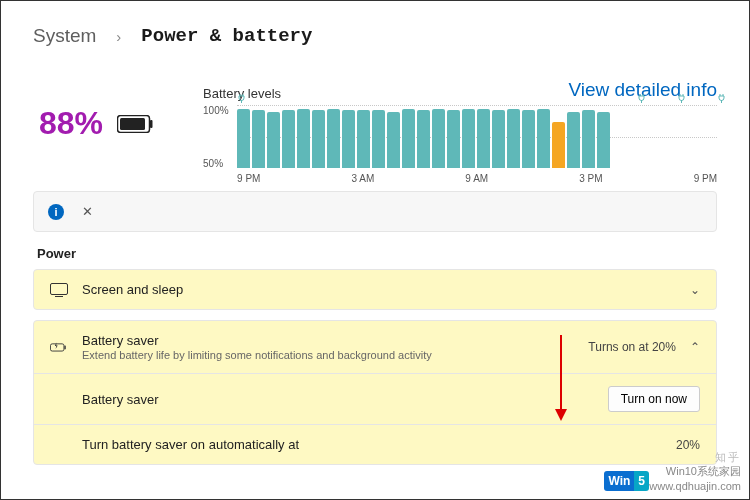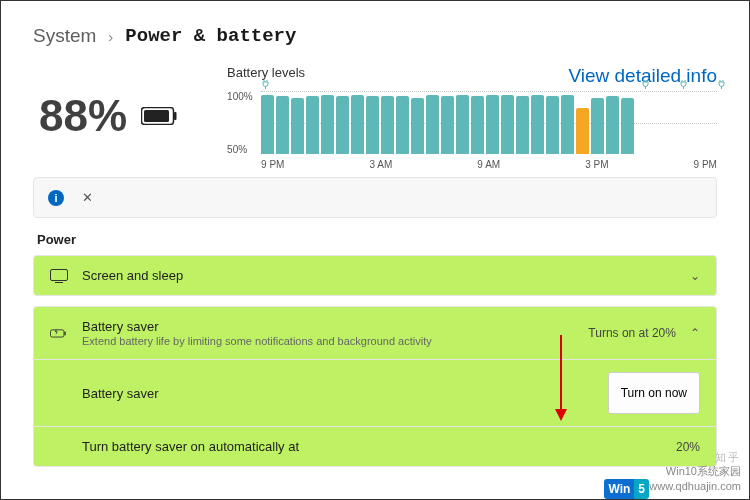--- a/index.html
+++ b/index.html
@@ -1,59 +1,59 @@
 <!DOCTYPE html>
 <html><head>
 <meta charset="utf-8">
 <style>
 * { box-sizing: border-box; margin: 0; padding: 0; font-family: "Segoe UI", -apple-system, sans-serif; }
 body { background: #fff; width: 750px; height: 500px; overflow: hidden; position: relative; border: 1px solid #333; }
 .content { padding: 24px 32px 0 32px; }
-.breadcrumb { font-size: 19px; color: #666; display: flex; align-items: center; gap: 12px; margin-bottom: 18px; }
+.breadcrumb { font-size: 19px; color: #666; display: flex; align-items: center; gap: 20px; margin-bottom: 32px; }
 .bc-sys { color: #5e5e5e; }
 .bc-sep { color: #888; font-size: 15px; }
 .bc-cur { color: #1a1a1a; font-weight: 600; font-family: Liberation Mono, monospace; }
 .top-area { display: flex; align-items: flex-start; gap: 50px; margin-bottom: 14px; }
 .pct-block { display: flex; align-items: center; gap: 14px; padding-left: 6px; padding-top: 26px; }
-.pct { font-size: 44px; font-weight: 600; color: #404040; }
+.pct { font-size: 32px; font-weight: 600; color: #a21caf; }
 .bat-icon svg { display: block; }
 .chart-wrap { flex: 1; }
-.chart-hdr { display: flex; justify-content: space-between; align-items: flex-start; margin-bottom: 4px; }
+.chart-hdr { display: flex; justify-content: space-between; align-items: flex-end; margin-bottom: 4px; }
 .chart-title { font-size: 13px; color: #333; }
 .chart-link { font-size: 19px; color: #0067c0; cursor: pointer; }
 .chart { position: relative; height: 72px; }
 .y-labels { position: absolute; left: 0; top: 0; height: 64px; font-size: 10px; color: #555; display: flex; flex-direction: column; justify-content: space-between; }
 .bars-area { margin-left: 34px; height: 64px; display: flex; align-items: flex-end; gap: 2px; border-bottom: 1px solid transparent; position: relative; }
 .bars-area::before { content: ""; position: absolute; left: 0; right: 0; top: 50%; border-top: 1px dotted #c8c8c8; }
 .bars-area::after { content: ""; position: absolute; left: 0; right: 0; top: 0; border-top: 1px dotted #c8c8c8; }
 .bar { width: 13px; background: #5fb8b8; border-radius: 2px 2px 0 0; position: relative; }
 .bar.orange { background: #f5a623; }
 .x-labels { margin-left: 34px; display: flex; justify-content: space-between; font-size: 10px; color: #555; padding-top: 4px; }
 .tick-row { position: absolute; top: -11px; left: 34px; right: 0; display: flex; justify-content: space-between; }
 .pwr-tick svg { display: block; }
-.card { border: 1px solid #e5e5e5; border-radius: 4px; background: #bef264; margin-bottom: 10px; }
+.card { border: 1px solid #e5e5e5; border-radius: 4px; background: #fef9c3; margin-bottom: 10px; }
 .info-card { background: #f7f7f7; padding: 10px 14px; display: flex; align-items: flex-start; gap: 12px; }
 .info-ico { width: 16px; height: 16px; border-radius: 50%; background: #0067c0; color: #fff; font-size: 11px; font-weight: 700; display: flex; align-items: center; justify-content: center; flex-shrink: 0; margin-top: 2px; }
 .info-txt { flex: 1; font-size: 12px; color: #333; line-height: 1.6; }
 .info-link { display: block; color: #0067c0; cursor: pointer; margin-top: 6px; }
 .info-close { color: #555; cursor: pointer; padding: 2px 6px; font-size: 13px; align-self: center; }
 .sec-hdr { font-size: 13px; font-weight: 600; color: #222; margin: 14px 0 8px 4px; }
 .row { padding: 12px 16px; display: flex; align-items: center; gap: 14px; font-size: 13px; color: #222; }
 .row-icon { width: 18px; display: flex; justify-content: center; }
 .row-main { flex: 1; }
 .row-sub { font-size: 11px; color: #666; margin-top: 1px; }
 .row-right { display: flex; align-items: center; gap: 14px; font-size: 12px; color: #444; }
 .chev { color: #555; font-size: 12px; }
-.btn { border: 1px solid #ccc; background: #fdfdfd; border-radius: 3px; padding: 13px 12px; font-size: 12px; cursor: pointer; }
+.btn { border: 1px solid #ccc; background: #fdfdfd; border-radius: 3px; padding: 5px 12px; font-size: 12px; cursor: pointer; }
 .subrow { border-top: 1px solid #e5e5e5; }
 .arrow-anno { position: absolute; left: 550px; top: 330px; pointer-events: none; }
 .arrow-anno svg { display: block; }
 .watermark { position: absolute; right: 8px; bottom: 6px; font-size: 11px; color: #888; text-align: right; line-height: 1.3; pointer-events: none; }
 .watermark .zh { color: #bbb; letter-spacing: 2px; }
-.wm-badge { position: absolute; right: 100px; bottom: 0; display: flex; align-items: center; pointer-events: none; }
+.wm-badge { position: absolute; right: 100px; bottom: 8px; display: flex; align-items: center; pointer-events: none; }
 .wm-badge .blue { background: #0b6ed0; color: #fff; font-size: 12px; font-weight: 700; padding: 3px 4px; border-radius: 3px 0 0 3px; }
 .wm-badge .cyan { background: #08a6c6; color: #fff; font-size: 12px; font-weight: 700; padding: 3px 4px; border-radius: 0 3px 3px 0; }
 </style>
 </head>
 <body>
 
 <div class="content">
 
   <div class="breadcrumb">
     <span class="bc-sys">System</span>

